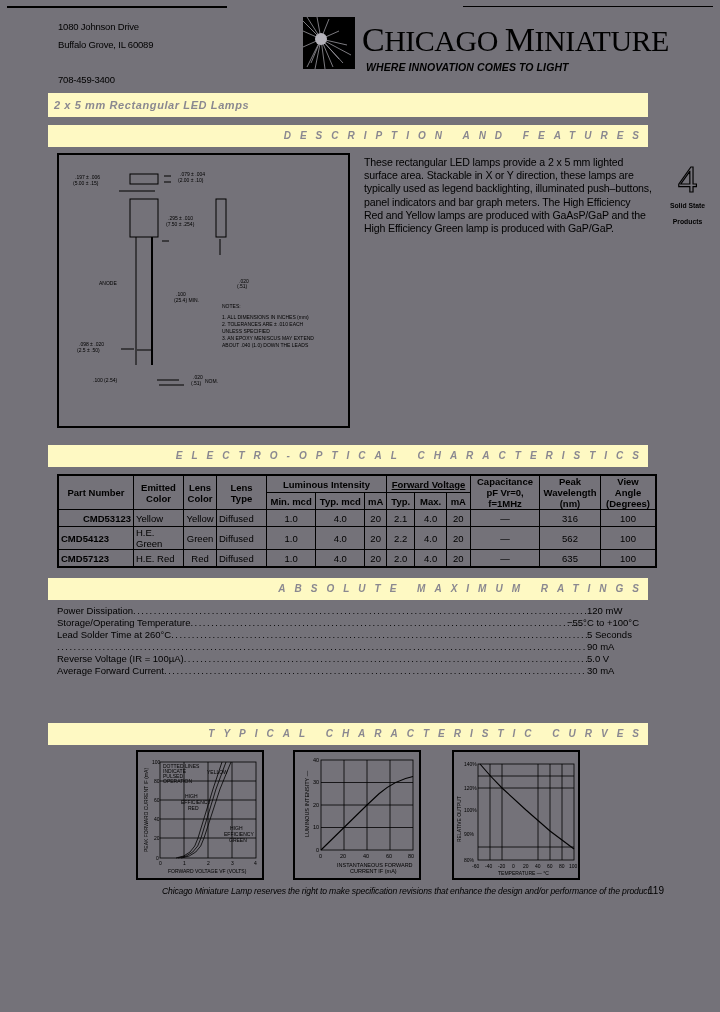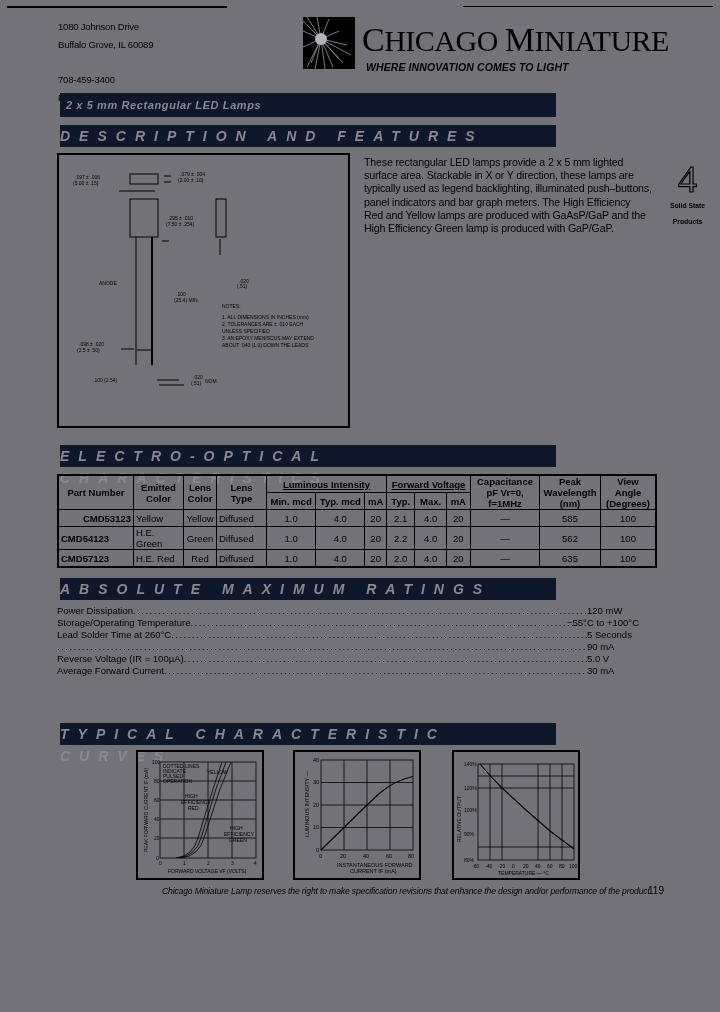--- a/index.html
+++ b/index.html
@@ -7,23 +7,23 @@
     width:720px; height:1012px; background:#747279; position:relative; overflow:hidden;
     font-family:"Liberation Sans", sans-serif; color:#000;
   }
   .topline { position:absolute; height:2px; background:#000; }
   .addr { position:absolute; left:58px; top:14px; font-size:9.5px; line-height:11px; letter-spacing:-0.2px; }
   .addr div { white-space:nowrap;margin-top:7px; }
   .logo-box { position:absolute; left:303px; top:17px; width:52px; height:52px; background:#000; overflow:hidden; }
   .brand { position:absolute; left:362px; top:22px; font-family:"Liberation Serif", serif; font-size:34px; line-height:36px; letter-spacing:-0.5px; white-space:nowrap; }
   .brand .sc { font-size:30px; }
   .tagline { position:absolute; left:366px; top:61px; font-size:10.5px; font-weight:bold; font-style:italic; letter-spacing:0.1px; white-space:nowrap; }
-  .bar { position:absolute; left:60px; width:496px; background:#0f172a; color:#8a8890; }
+  .bar { position:absolute; left:48px; width:600px; background:#fef9c3; color:#8a8890; }
   .bar.title { top:93px; height:24px; font-size:11px; font-weight:bold; font-style:italic; padding-left:6px; box-sizing:border-box; line-height:24px; letter-spacing:0.6px; }
-  .bar.sec { height:22px; font-size:14px; font-weight:bold; font-style:italic; text-align:left; line-height:22px; letter-spacing:9px; }
+  .bar.sec { height:22px; font-size:10px; font-weight:bold; font-style:italic; text-align:right; line-height:22px; letter-spacing:9px; }
   .desc { position:absolute; left:364px; top:156px; width:288px; font-size:10.6px; line-height:13.2px; letter-spacing:-0.15px; }
   .chap { position:absolute; left:665px; top:160px; width:45px; text-align:center; }
   .chap .num { font-family:"Liberation Serif", serif; font-size:38px; line-height:38px; color:#747279; -webkit-text-stroke:1.2px #000; }
   .chap .lbl { font-size:8px; font-weight:bold; line-height:16px; transform:scaleX(0.85); }
   .drawing { position:absolute; left:57px; top:153px; width:293px; height:275px; border:2px solid #000; border-top-width:2px; box-sizing:border-box; }
   table.eo { position:absolute; left:57px; top:474px; width:600px; border-collapse:collapse; font-size:9.5px; }
   table.eo th, table.eo td { border:1px solid #000; padding:0 2px; text-align:center; line-height:11px; }
   table.eo th { font-weight:bold; }
   table.eo td { height:16px; }
   table.eo { border:2px solid #000; }
@@ -138,21 +138,21 @@
 
 <div class="bar sec" style="top:445px;">ELECTRO-OPTICAL CHARACTERISTICS</div>
 
 <table class="eo">
   <thead>
     <tr>
       <th rowspan="2" style="width:70px">Part Number</th>
       <th rowspan="2" style="width:45px">Emitted Color</th>
       <th rowspan="2" style="width:28px">Lens Color</th>
       <th rowspan="2" style="width:45px">Lens Type</th>
-      <th colspan="3" style="text-decoration:underline;">Luminous Intensity</th>
+      <th colspan="3" style="">Luminous Intensity</th>
       <th colspan="3" style="text-decoration:underline;">Forward Voltage</th>
       <th rowspan="2" style="width:64px">Capacitance pF Vr=0, f=1MHz</th>
       <th rowspan="2" style="width:56px">Peak Wavelength (nm)</th>
       <th rowspan="2" style="width:50px">View Angle (Degrees)</th>
     </tr>
     <tr>
       <th>Min. mcd</th>
       <th>Typ. mcd</th>
       <th>mA</th>
       <th>Typ.</th>
@@ -166,21 +166,21 @@
       <td style="text-align:left">Yellow</td>
       <td>Yellow</td>
       <td style="text-align:left">Diffused</td>
       <td>1.0</td>
       <td>4.0</td>
       <td>20</td>
       <td>2.1</td>
       <td>4.0</td>
       <td>20</td>
       <td>—</td>
-      <td>585</td>
+      <td>316</td>
       <td>100</td>
     </tr>
     <tr>
       <td style="font-weight:bold;text-align:left">CMD54123</td>
       <td style="text-align:left">H.E. Green</td>
       <td>Green</td>
       <td style="text-align:left">Diffused</td>
       <td>1.0</td>
       <td>4.0</td>
       <td>20</td>

